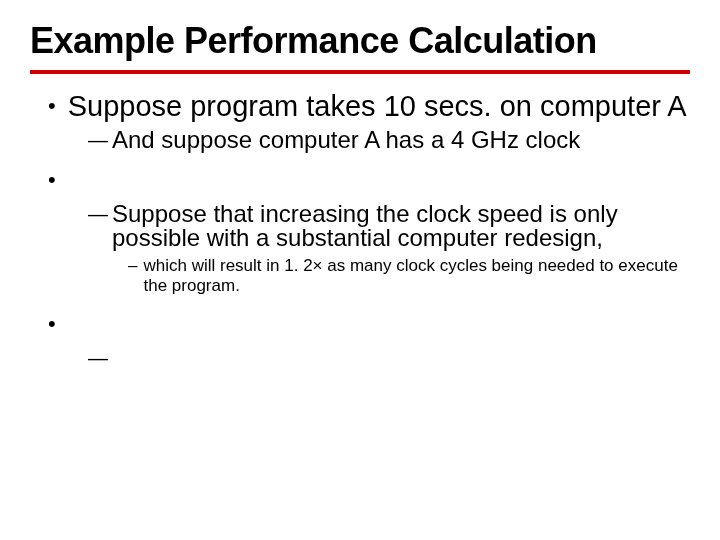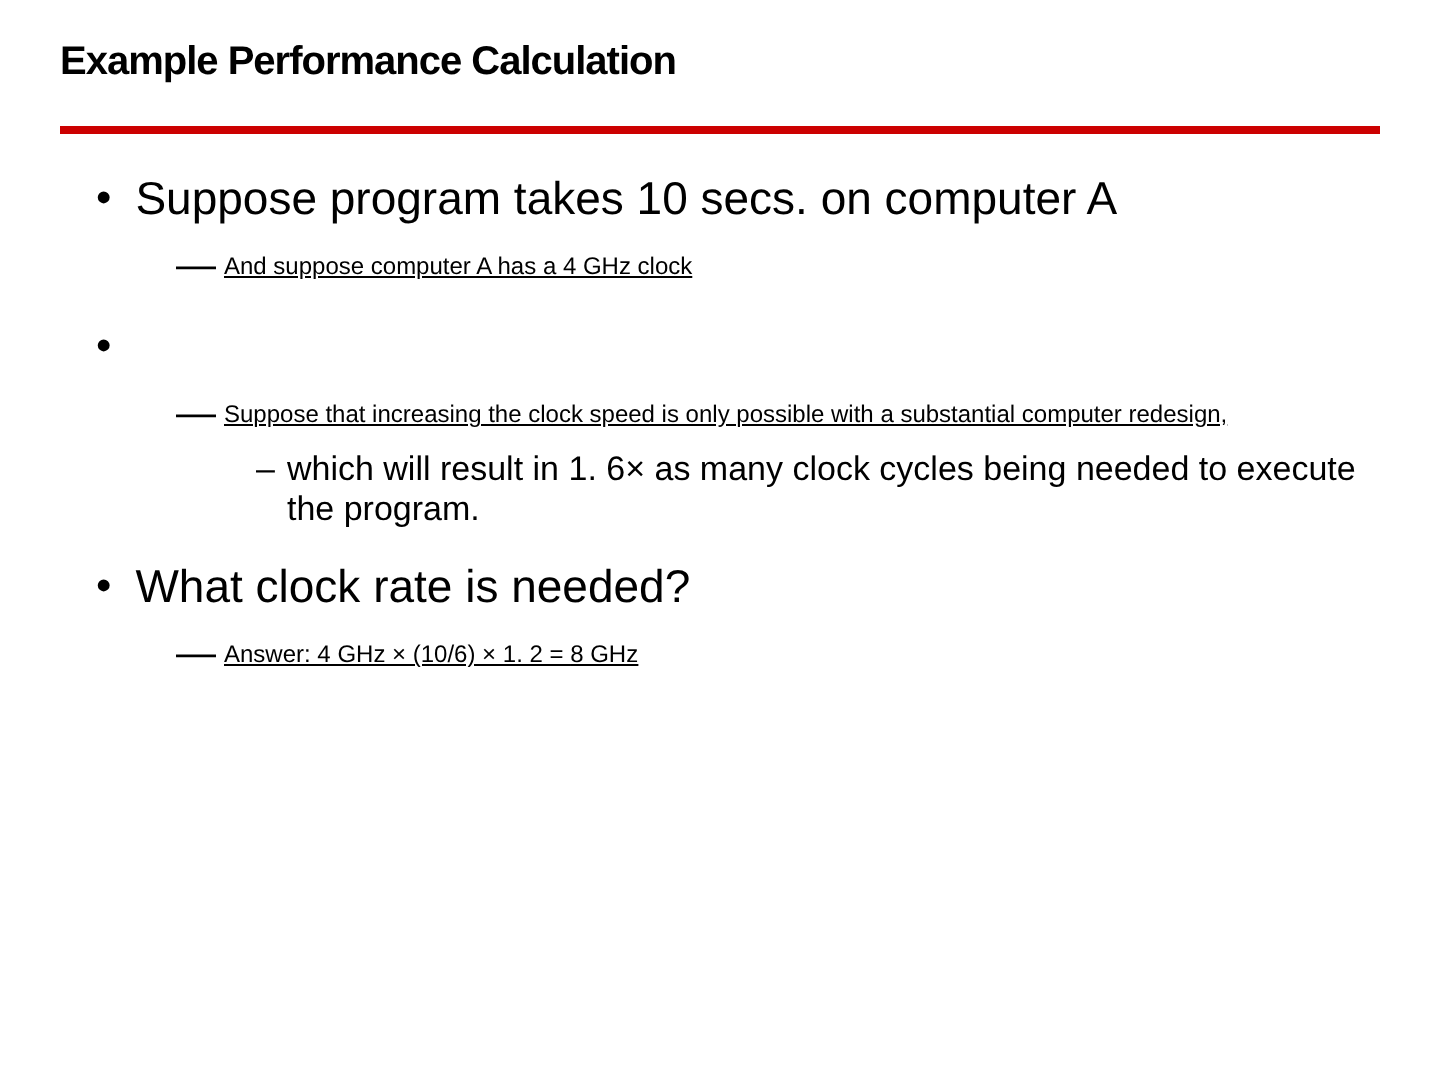--- a/index.html
+++ b/index.html
@@ -5,58 +5,57 @@
     * { margin: 0; padding: 0; box-sizing: border-box; }
     body {
       width: 720px;
       height: 540px;
       background: #ffffff;
       font-family: Arial, Helvetica, sans-serif;
       color: #000000;
       padding: 20px 30px;
     }
     .title {
-      font-size: 20px;
+      font-size: 36px;
       font-weight: bold;
-      padding-bottom: 20px;
+      padding-bottom: 8px;
       border-bottom: 4px solid #cc0000;
       margin-bottom: 18px;
       letter-spacing: -0.5px;
     }
     .bullet-l1 {
       display: flex;
       align-items: flex-start;
       margin-left: 18px;
       margin-top: 14px;
     }
     .bullet-l1 .dot {
       font-size: 22px;
       line-height: 28px;
       margin-right: 12px;
       font-family: Arial;
     }
     .bullet-l1 .text {
-      font-size: 23px;
+      font-size: 29px;
       line-height: 28px;
     }
     .bullet-l2 {
       display: flex;
       align-items: flex-start;
       margin-left: 58px;
       margin-top: 8px;
     }
     .bullet-l2 .dash {
       font-size: 20px;
       line-height: 24px;
       margin-right: 4px;
     }
     .bullet-l2 .text {
-      font-size: 12px;
+      font-size: 24px;
       line-height: 24px;
-      text-decoration: underline;
     }
     .bullet-l3 {
       display: flex;
       align-items: flex-start;
       margin-left: 98px;
       margin-top: 6px;
     }
     .bullet-l3 .dash {
       font-size: 17px;
       line-height: 20px;
@@ -88,24 +87,22 @@
   <span class="dot">•</span>
 </div>
 
 <div class="bullet-l2">
   <span class="dash">—</span>
   <span class="text">Suppose that increasing the clock speed is only possible with a substantial computer redesign,</span>
 </div>
 
 <div class="bullet-l3">
   <span class="dash">–</span>
-  <span class="text">which will result in 1. 6× as many clock cycles being needed to execute the program.</span>
+  <span class="text">which will result in 1. 2× as many clock cycles being needed to execute the program.</span>
 </div>
 
 <div class="bullet-l1">
   <span class="dot">•</span>
-  <span class="text">What clock rate is needed?</span>
 </div>
 
 <div class="bullet-l2">
   <span class="dash">—</span>
-  <span class="text"><span> Answer: 4 GHz × (10/6) × 1. 2 = </span><span class="answer-underline">8 GHz</span></span>
 </div>
 
 </body></html>

